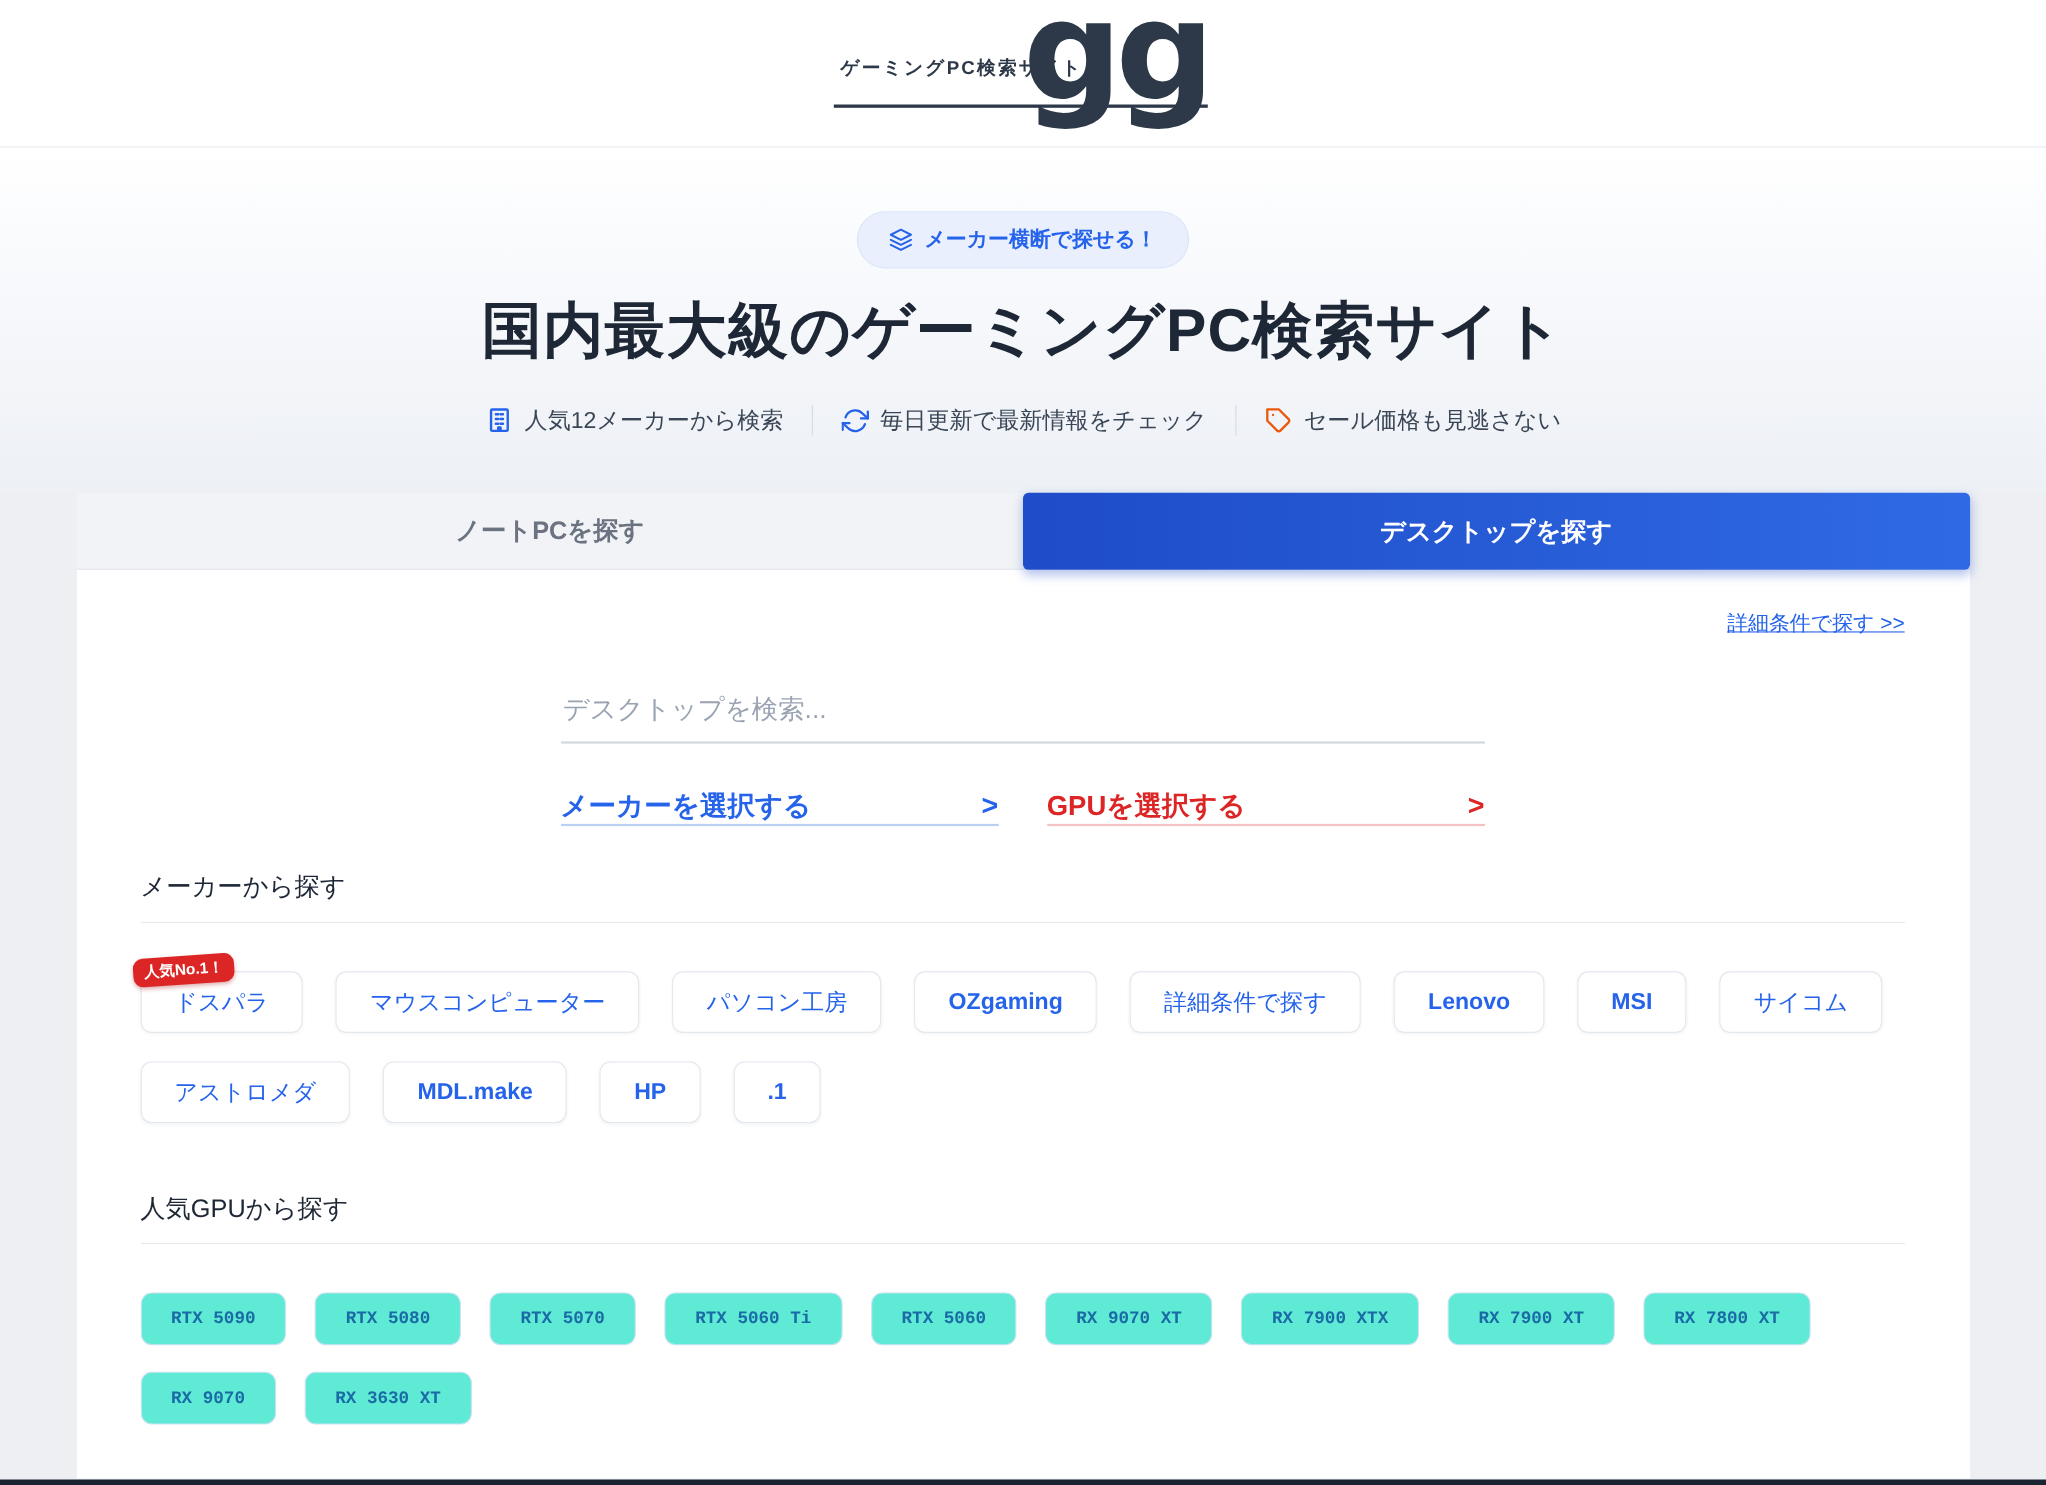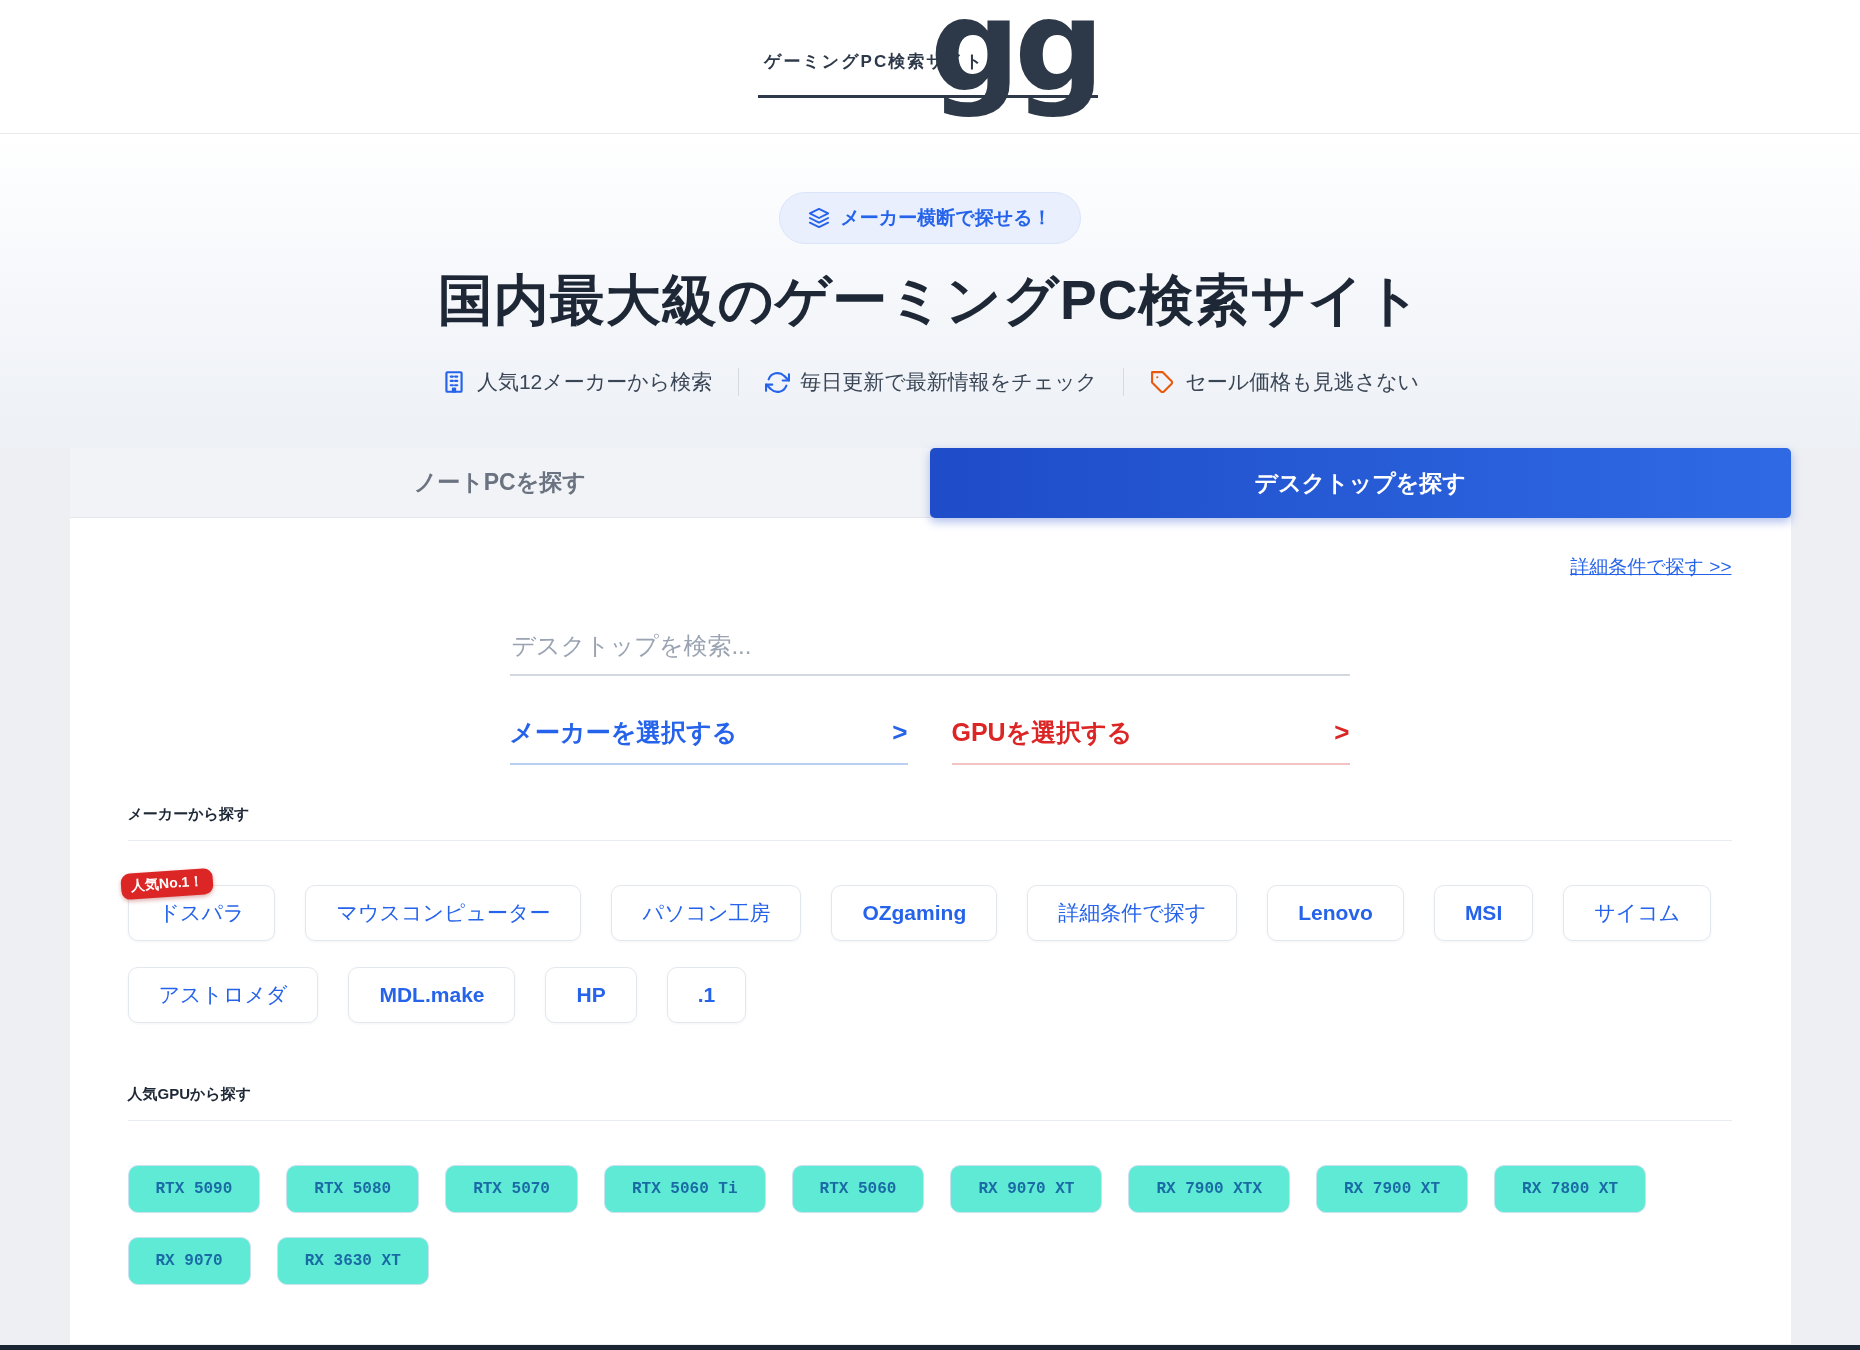--- a/index.html
+++ b/index.html
@@ -100,27 +100,27 @@
     font-family:"Liberation Sans", sans-serif; color:#333; background:transparent;
   }
   .search-input::placeholder { color:#9aa3b2; }
 
   .selector-row {
     width:840px; margin:40px auto 0;
     display:flex; gap:44px;
   }
   .selector {
     flex:1; display:flex; justify-content:space-between; align-items:center;
-    font-size:25px; font-weight:700; padding-bottom:14px; cursor:pointer;
+    font-size:25px; font-weight:700; cursor:pointer;
   }
   .selector .arrow { font-size:26px; font-weight:700; }
   .selector-maker { color:#2563eb; border-bottom:2px solid #b9d0f2; }
   .selector-gpu   { color:#dc2626; border-bottom:2px solid #f3c2c2; }
 
-  .section-heading { font-size:15px; font-weight:700; color:#1d2735; }
+  .section-heading { font-size:23px; font-weight:400; color:#1d2735; }
   .section-divider { border:none; border-top:1px solid #e7eaee; margin-top:16px; }
 
   .maker-section { margin-top:40px; }
   .gpu-section   { margin-top:62px; }
 
   .btn-row {
     margin-top:44px;
     display:flex; flex-wrap:wrap; gap:26px 30px;
   }
   .maker-btn {

